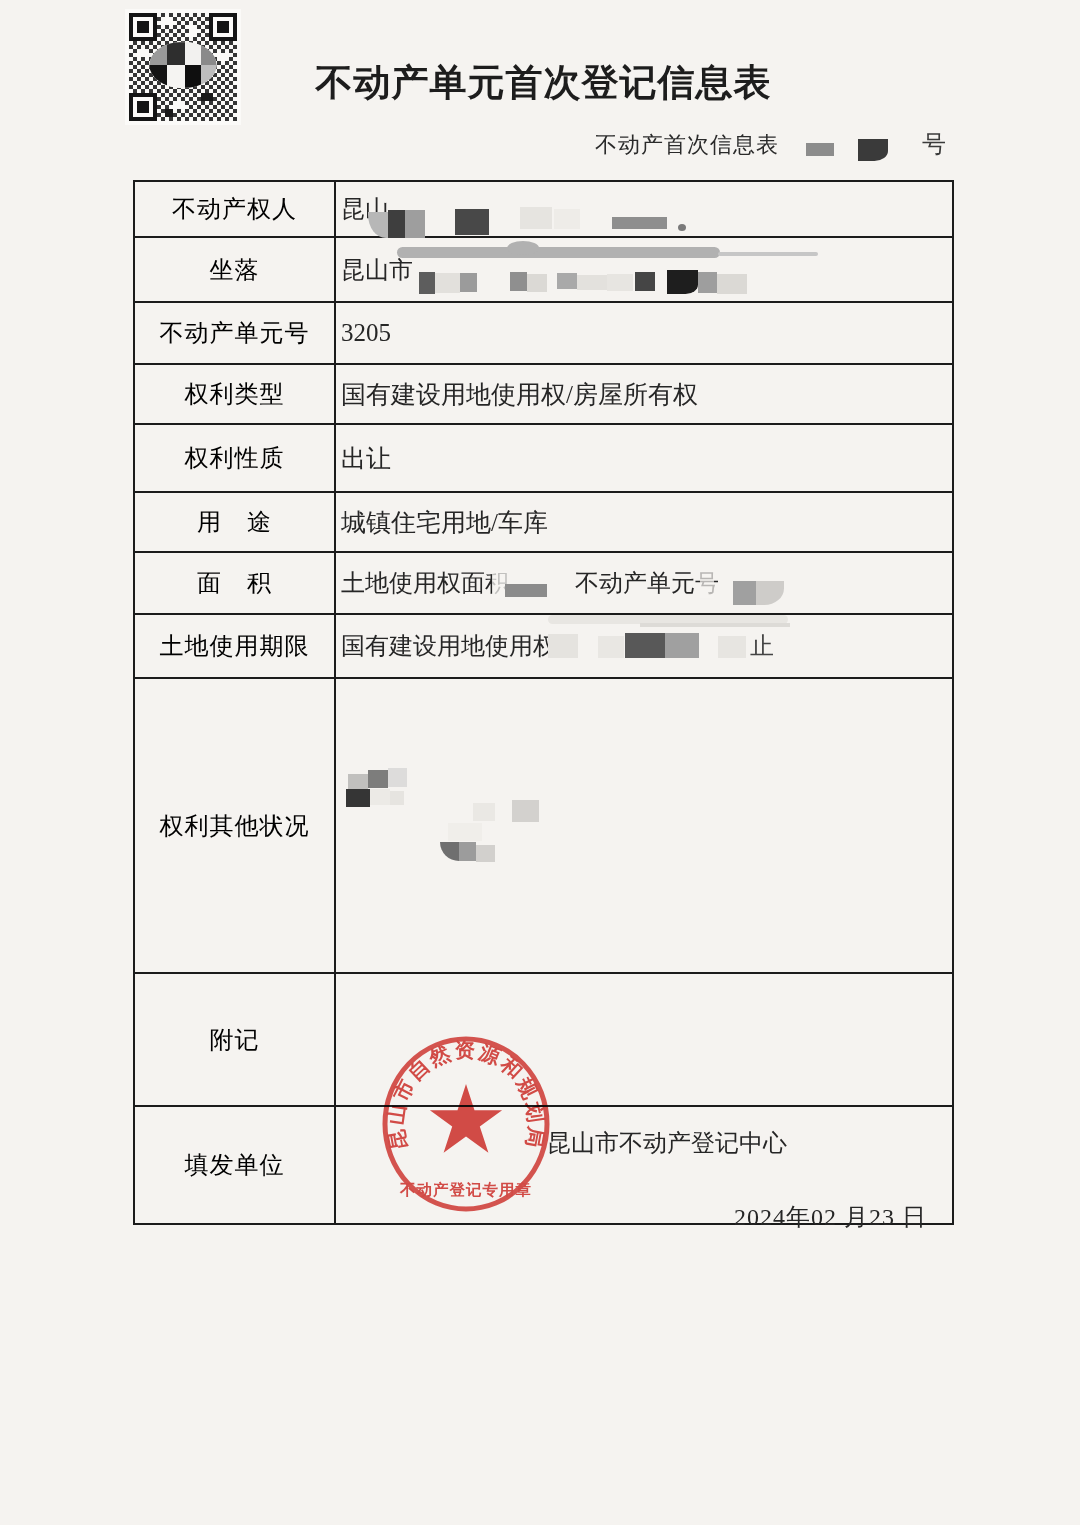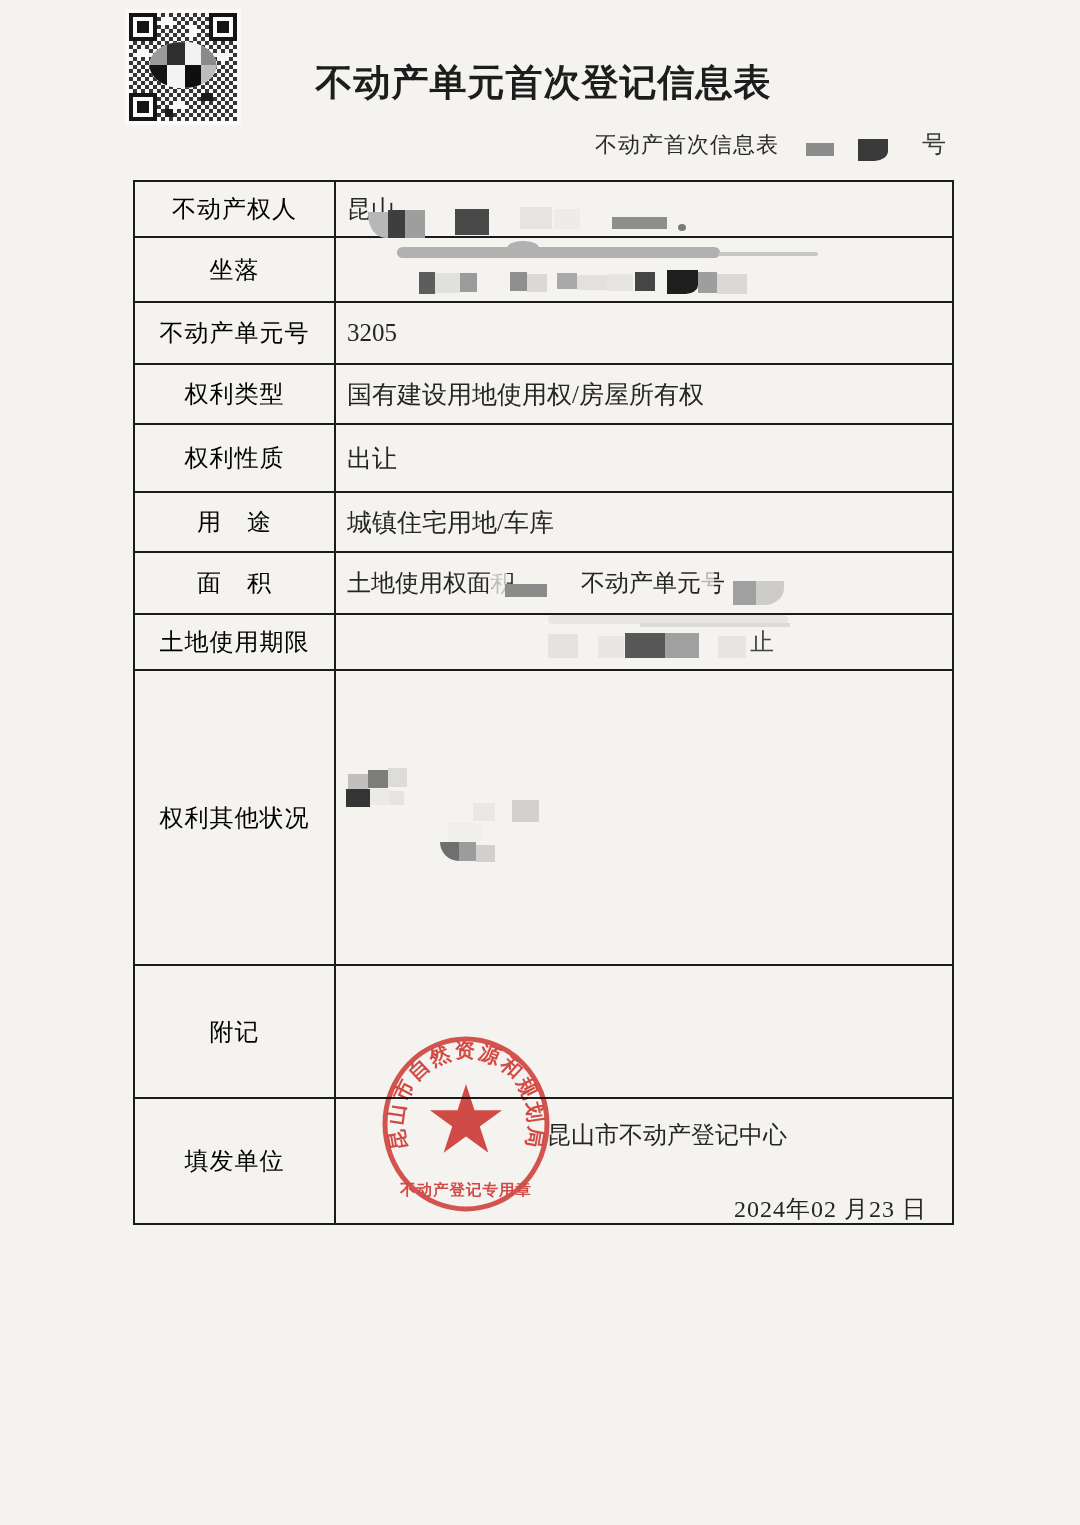--- a/index.html
+++ b/index.html
@@ -9,21 +9,21 @@
   .title { position:absolute; left:135px; top:58px; width:817px; text-align:center;
            font-size:37px; font-weight:bold; color:#1d1d1d; letter-spacing:1px; }
   .subtitle { position:absolute; left:595px; top:130px; font-size:22px; color:#2a2a2a; letter-spacing:1px; }
   .subtitle-suffix { position:absolute; left:922px; top:128px; font-size:24px; color:#3a3a3a; }
   .tbl { position:absolute; left:133px; top:180px; width:821px; height:1045px;
          border:2px solid #1b1b1b; display:flex; flex-direction:column; background:transparent; }
   .row { display:flex; border-bottom:2px solid #1b1b1b; }
   .row:last-child { border-bottom:none; flex:1; }
   .lbl { width:201px; border-right:2px solid #1b1b1b; display:flex; align-items:center; justify-content:center;
          font-size:24px; color:#000000; letter-spacing:1px; }
-  .val { flex:1; position:relative; display:flex; align-items:center; padding-left:11px;
+  .val { flex:1; position:relative; display:flex; align-items:center; padding-left:5px;
          font-size:24px; color:#262626; }
   .val.big { font-size:25px; }
   .val.lines { display:block; padding-top:92px; font-size:22px; line-height:22px; }
   .val .suffix-abs { position:absolute; left:414px; top:50%; transform:translateY(-50%); font-size:24px; color:#444; }
   .val .name-abs { position:absolute; left:211px; top:20px; font-size:24px; white-space:nowrap; }
   .val .date-abs { position:absolute; left:398px; top:66px; font-size:24px; letter-spacing:1px; white-space:nowrap;margin-top:28px; }
   .gap66 { display:inline-block; width:66px; }
   .rd { position:absolute; }
   .redactions { position:absolute; left:0; top:0; width:1080px; height:1525px; pointer-events:none; z-index:5; }
   .seal { position:absolute; left:378px; top:1032px; width:176px; height:184px; z-index:6;
@@ -85,20 +85,23 @@
 
     <div class="row" style="height:56px">
       <div class="lbl">不动产权人</div>
       <div class="val">
           <span>昆山</span>
         </div>
     </div>
 
     <div class="row" style="height:65px">
       <div class="lbl">坐落</div>
+      <div class="val">
+          <span>昆山市</span>
+        </div>
     </div>
 
     <div class="row" style="height:62px">
       <div class="lbl">不动产单元号</div>
       <div class="val big">
           <span>3205</span>
         </div>
     </div>
 
     <div class="row" style="height:60px">
@@ -124,23 +127,24 @@
 
     <div class="row" style="height:62px">
       <div class="lbl">面　积</div>
       <div class="val">
         <span>土地使用权面积</span>
         <span class="gap66"></span>
         <span>不动产单元号</span>
       </div>
     </div>
 
-    <div class="row" style="height:56px">
+    <div class="row" style="height:64px">
       <div class="lbl">土地使用期限</div>
       <div class="val">
+        <span>国有建设用地使用权</span>
         <span class="suffix-abs">止</span>
       </div>
     </div>
 
     <div class="row" style="height:295px">
       <div class="lbl">权利其他状况</div>
     </div>
 
     <div class="row" style="height:133px">
       <div class="lbl">附记</div>

